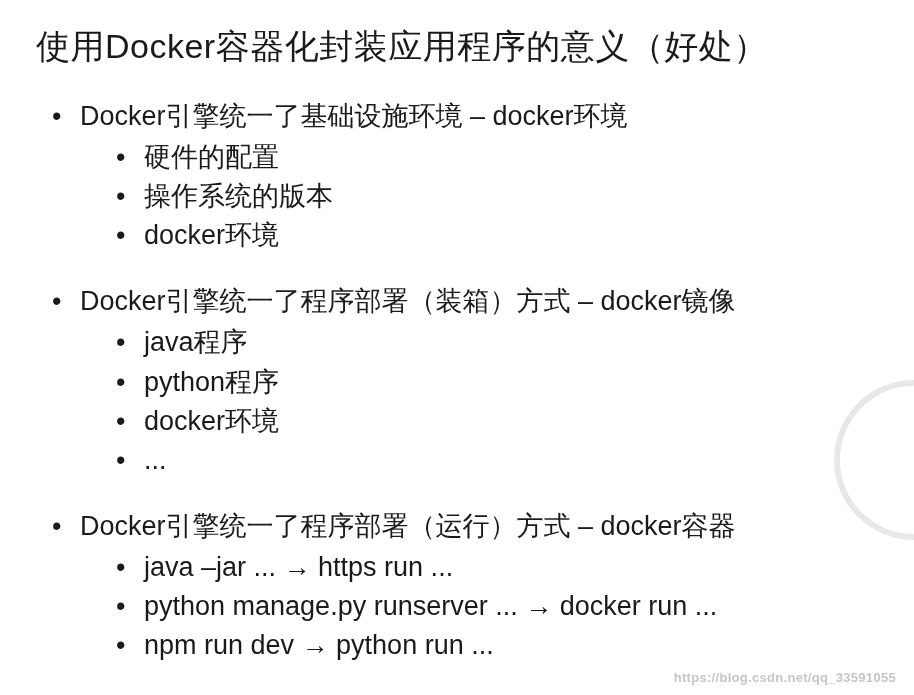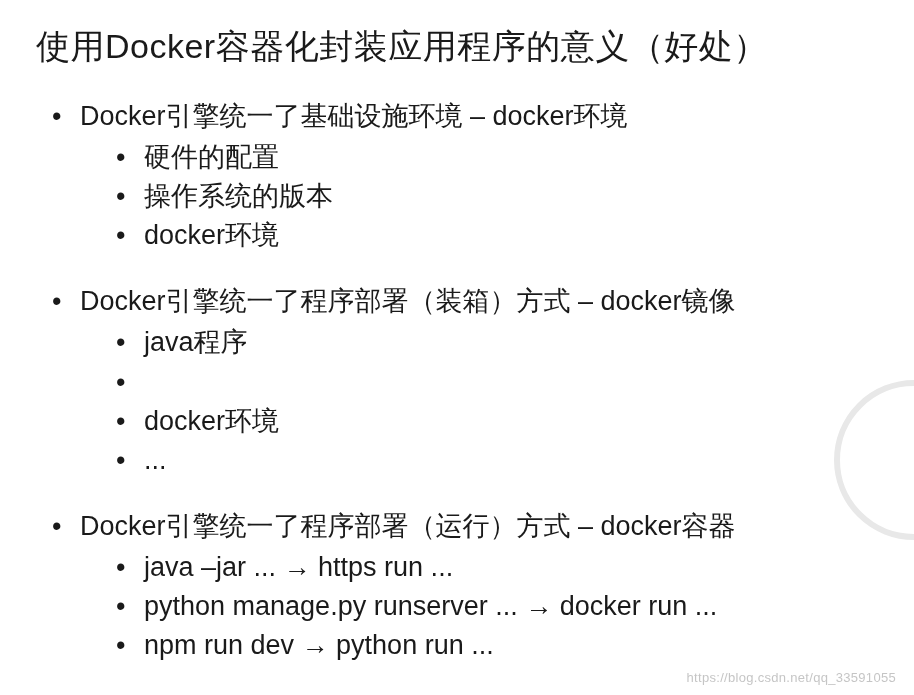--- a/index.html
+++ b/index.html
@@ -58,20 +58,21 @@
       flex-shrink: 0;
       text-align: left;
     }
     .watermark {
       position: absolute;
       bottom: 10px;
       right: 18px;
       font-size: 13px;
       color: rgba(140, 140, 140, 0.5);
       letter-spacing: 0.3px;
+      font-weight: bold;
     }
     .arc {
       position: absolute;
       right: -80px;
       top: 380px;
       width: 160px;
       height: 160px;
       border: 6px solid #e8e8e8;
       border-radius: 50%;
       pointer-events: none;
@@ -110,20 +111,21 @@
       <span class="outer-bullet">•</span>
       <span>Docker引擎统一了程序部署（装箱）方式 – docker镜像</span>
     </div>
     <ul class="inner-list">
       <li class="inner-item-row">
         <span class="inner-bullet">•</span>
         <span>java程序</span>
       </li>
       <li class="inner-item-row">
         <span class="inner-bullet">•</span>
+        <span>python程序</span>
       </li>
       <li class="inner-item-row">
         <span class="inner-bullet">•</span>
         <span>docker环境</span>
       </li>
       <li class="inner-item-row">
         <span class="inner-bullet">•</span>
         <span>...</span>
       </li>
     </ul>

